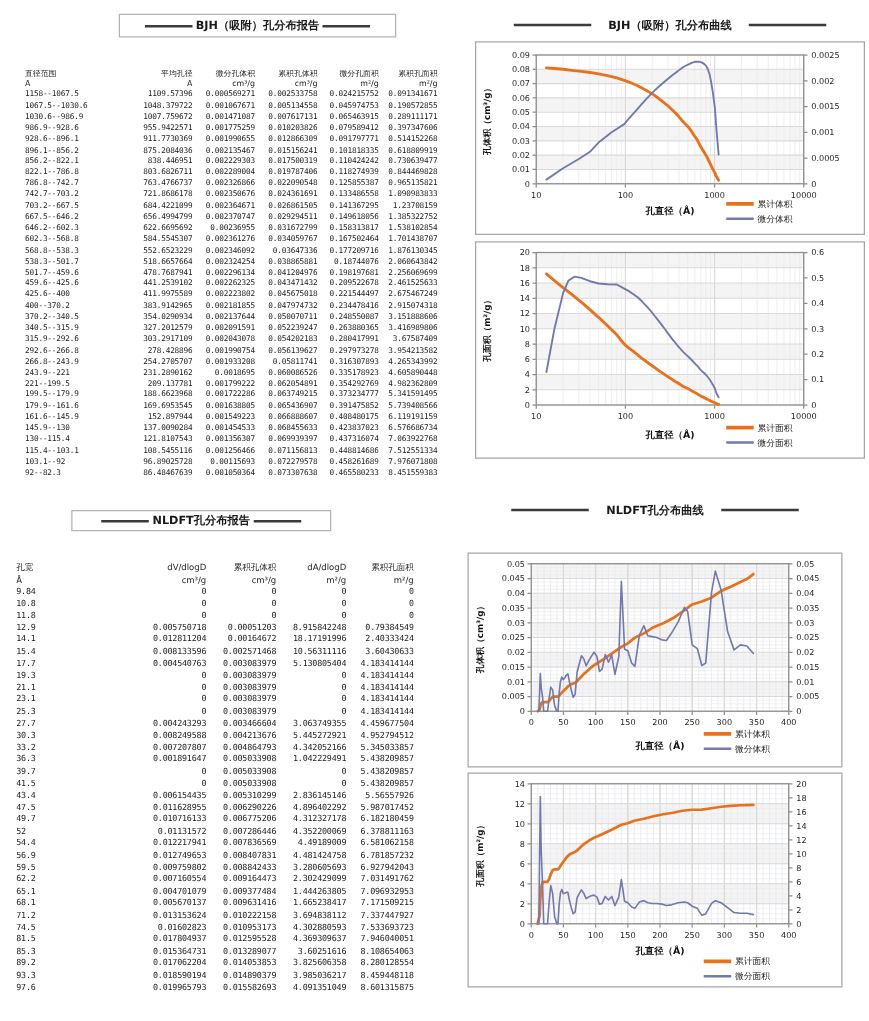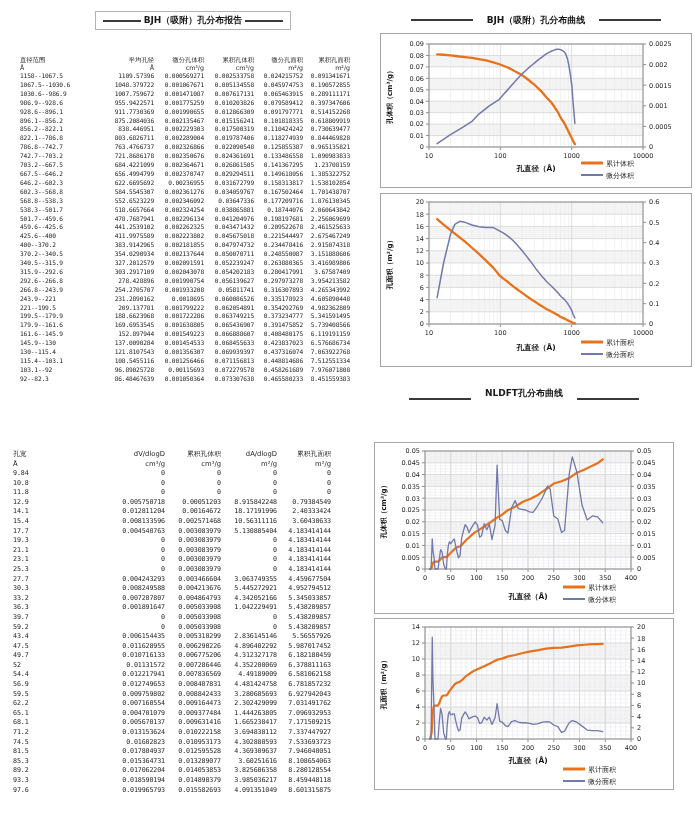--- a/index.html
+++ b/index.html
@@ -28,21 +28,21 @@
   
   .chart-box{position:absolute;border:1px solid #a6a6a6;background:#fff;box-sizing:border-box;}
   .chart-box svg{display:block;}
   text{font-family:"DejaVu Sans","Liberation Sans",sans-serif;}
 </style>
 </head>
 <body>
 
 <div class="canvas">
 
-  <div class="title-box" style="left:95px;top:11px;width:196px;height:19px;">
+  <div class="title-box" style="left:95px;top:11px;width:222px;height:19px;">
     <span class="dash"></span>
     <span class="t">BJH（吸附）孔分布报告</span>
     <span class="dash"></span>
   </div>
 
   <div class="tbl-wrap" style="left:20px;top:36px;width:330px;height:325px;">
     <table class="rpt bjh-tbl">
         <colgroup>
           <col style="width: 72px;">
           <col style="width: 62px;">
@@ -347,20 +347,25 @@
             <td class="">86.48467639</td>
             <td class="">0.001050364</td>
             <td class="">0.073307638</td>
             <td class="">0.465580233</td>
             <td class="">8.451559383</td>
           </tr>
         </tbody>
       </table>
   </div>
 
+  <div class="title-box" style="left:57px;top:408px;width:208px;height:17px;">
+    <span class="dash"></span>
+    <span class="t">NLDFT孔分布报告</span>
+    <span class="dash"></span>
+  </div>
 
   <div class="tbl-wrap" style="left:13px;top:430px;width:318px;height:370px;">
     <table class="rpt nld-tbl">
         <colgroup>
           <col style="width: 42px;">
           <col style="width: 110px;">
           <col style="width: 56px;">
           <col style="width: 56px;">
           <col style="width: 54px;">
         </colgroup>
@@ -487,21 +492,21 @@
             <td class="">5.438209857</td>
           </tr>
           <tr>
             <td class="c0">39.7</td>
             <td class="">0</td>
             <td class="">0.005033908</td>
             <td class="">0</td>
             <td class="">5.438209857</td>
           </tr>
           <tr>
-            <td class="c0">59.2</td>
+            <td class="c0">41.5</td>
             <td class="">0</td>
             <td class="">0.005033908</td>
             <td class="">0</td>
             <td class="">5.438209857</td>
           </tr>
           <tr>
             <td class="c0">43.4</td>
             <td class="">0.006154435</td>
             <td class="">0.005310299</td>
             <td class="">2.836145146</td>
@@ -819,21 +824,21 @@
         <polyline points="56.13,103.57 62.56,69.00 69.47,40.53 73.80,30.37 78.77,27.32 84.03,28.33 90.95,30.98 97.86,32.81 105.02,33.42 112.42,33.62 118.39,36.87 121.72,38.70 125.49,41.14 129.09,43.79 132.51,47.04 135.77,50.50 139.05,54.16 142.17,58.02 145.27,61.88 148.21,65.75 151.01,69.41 153.68,73.07 156.04,76.32 158.50,79.37 161.02,82.42 163.20,84.86 165.30,87.30 167.86,89.74 170.35,91.98 172.31,94.01 174.06,95.84 176.01,97.87 177.61,99.50 178.90,101.33 180.58,102.96 182.29,104.38 183.91,106.01 185.19,107.63 186.53,109.26 187.81,111.29 189.27,113.73 190.91,116.78 192.12,120.65 193.90,123.90" fill="none" stroke="#7179ad" stroke-width="1.5" stroke-linejoin="round" stroke-linecap="round"></polyline>
         <text x="11" y="69" text-anchor="middle" font-size="7" font-weight="bold" fill="#111" transform="rotate(-90 11 69)">孔面积（m²/g）</text>
         <text x="155" y="156" text-anchor="middle" font-size="7.5" font-weight="bold" fill="#111">孔直径（Å)</text>
         <line x1="200" y1="148" x2="222" y2="148" stroke="#e8721c" stroke-width="3"></line>
         <text x="225" y="150.5" font-size="7" fill="#222">累计面积</text>
         <line x1="200" y1="160" x2="222" y2="160" stroke="#7179ad" stroke-width="2"></line>
         <text x="225" y="162.5" font-size="7" fill="#222">微分面积</text>
       </svg>
     </div>
 
-  <div class="curve-title" style="left:374px;top:384px;width:300px;height:16px;align-items:flex-end;">
+  <div class="curve-title" style="left:374px;top:400px;width:300px;height:16px;">
     <span class="dash"></span>
     <span class="t">NLDFT孔分布曲线</span>
     <span class="dash"></span>
   </div>
 
   <div class="chart-box" style="left:374px;top:442px;width:300px;height:172px;">
       <svg width="298" height="170" viewBox="0 0 298 170">
         <rect x="50" y="102.4" width="206" height="11.799999999999997" fill="#f4f4f4"></rect>
         <rect x="50" y="78.80000000000001" width="206" height="11.799999999999983" fill="#f4f4f4"></rect>
         <rect x="50" y="55.2" width="206" height="11.799999999999997" fill="#f4f4f4"></rect>

